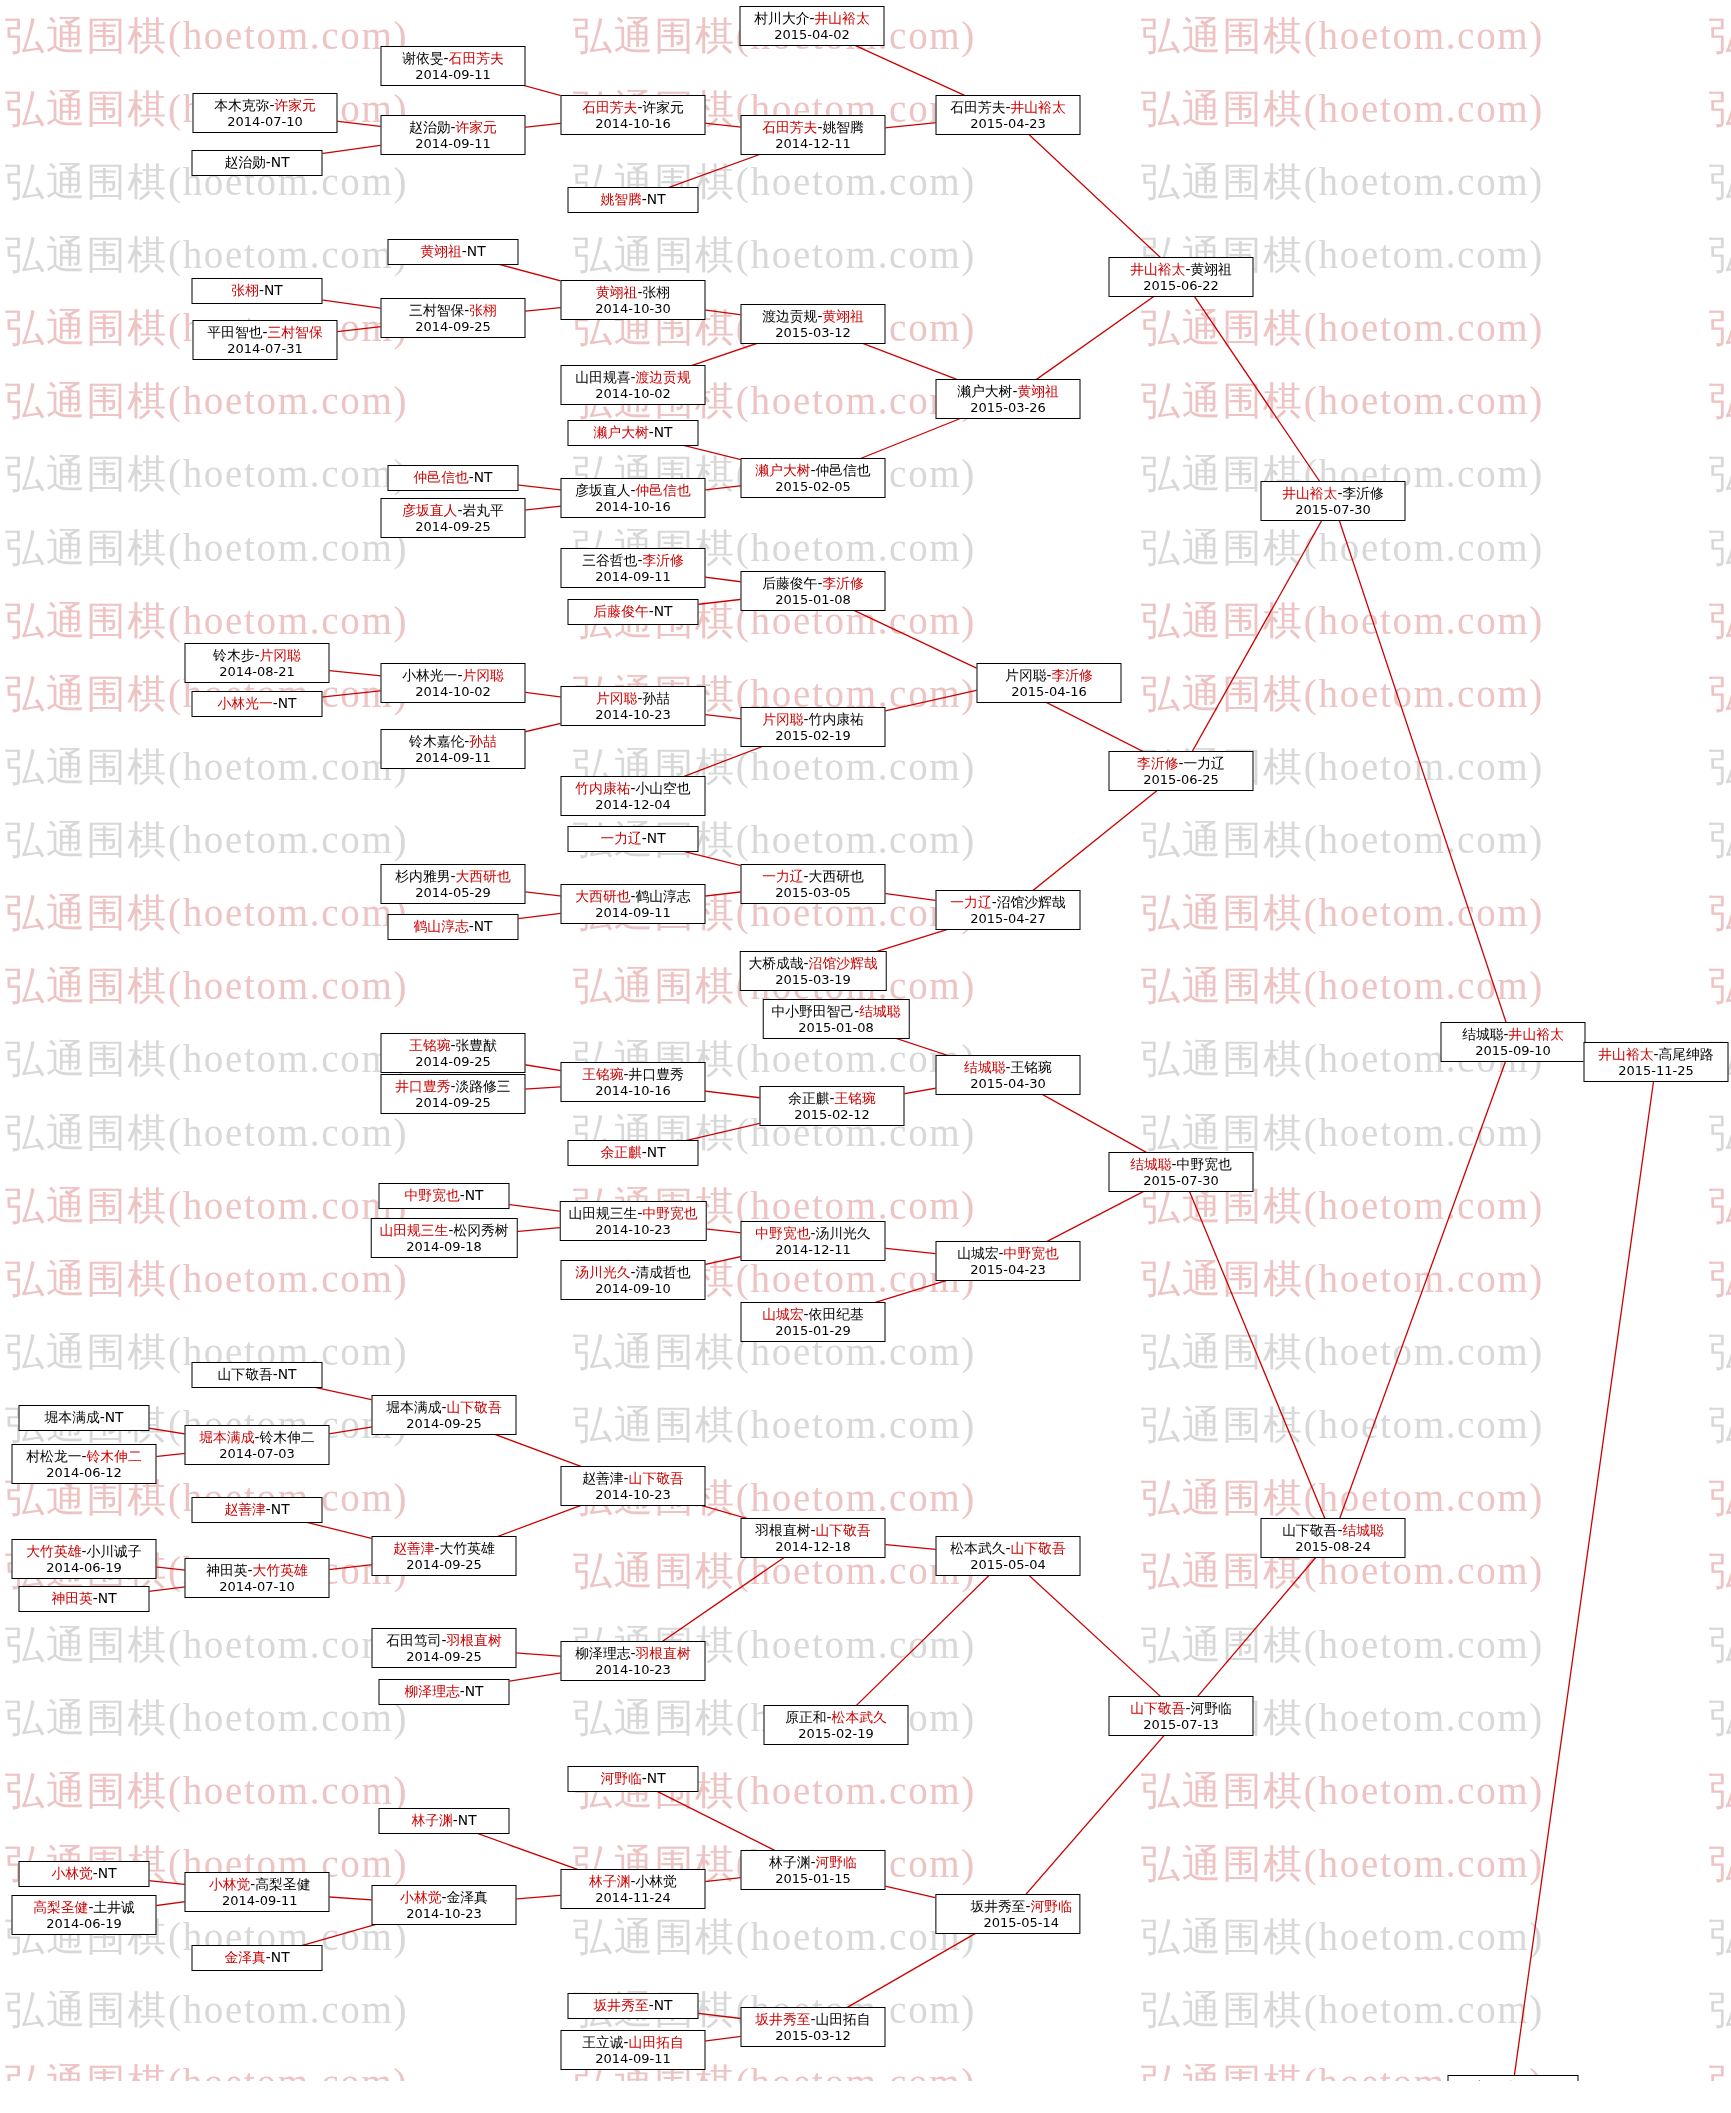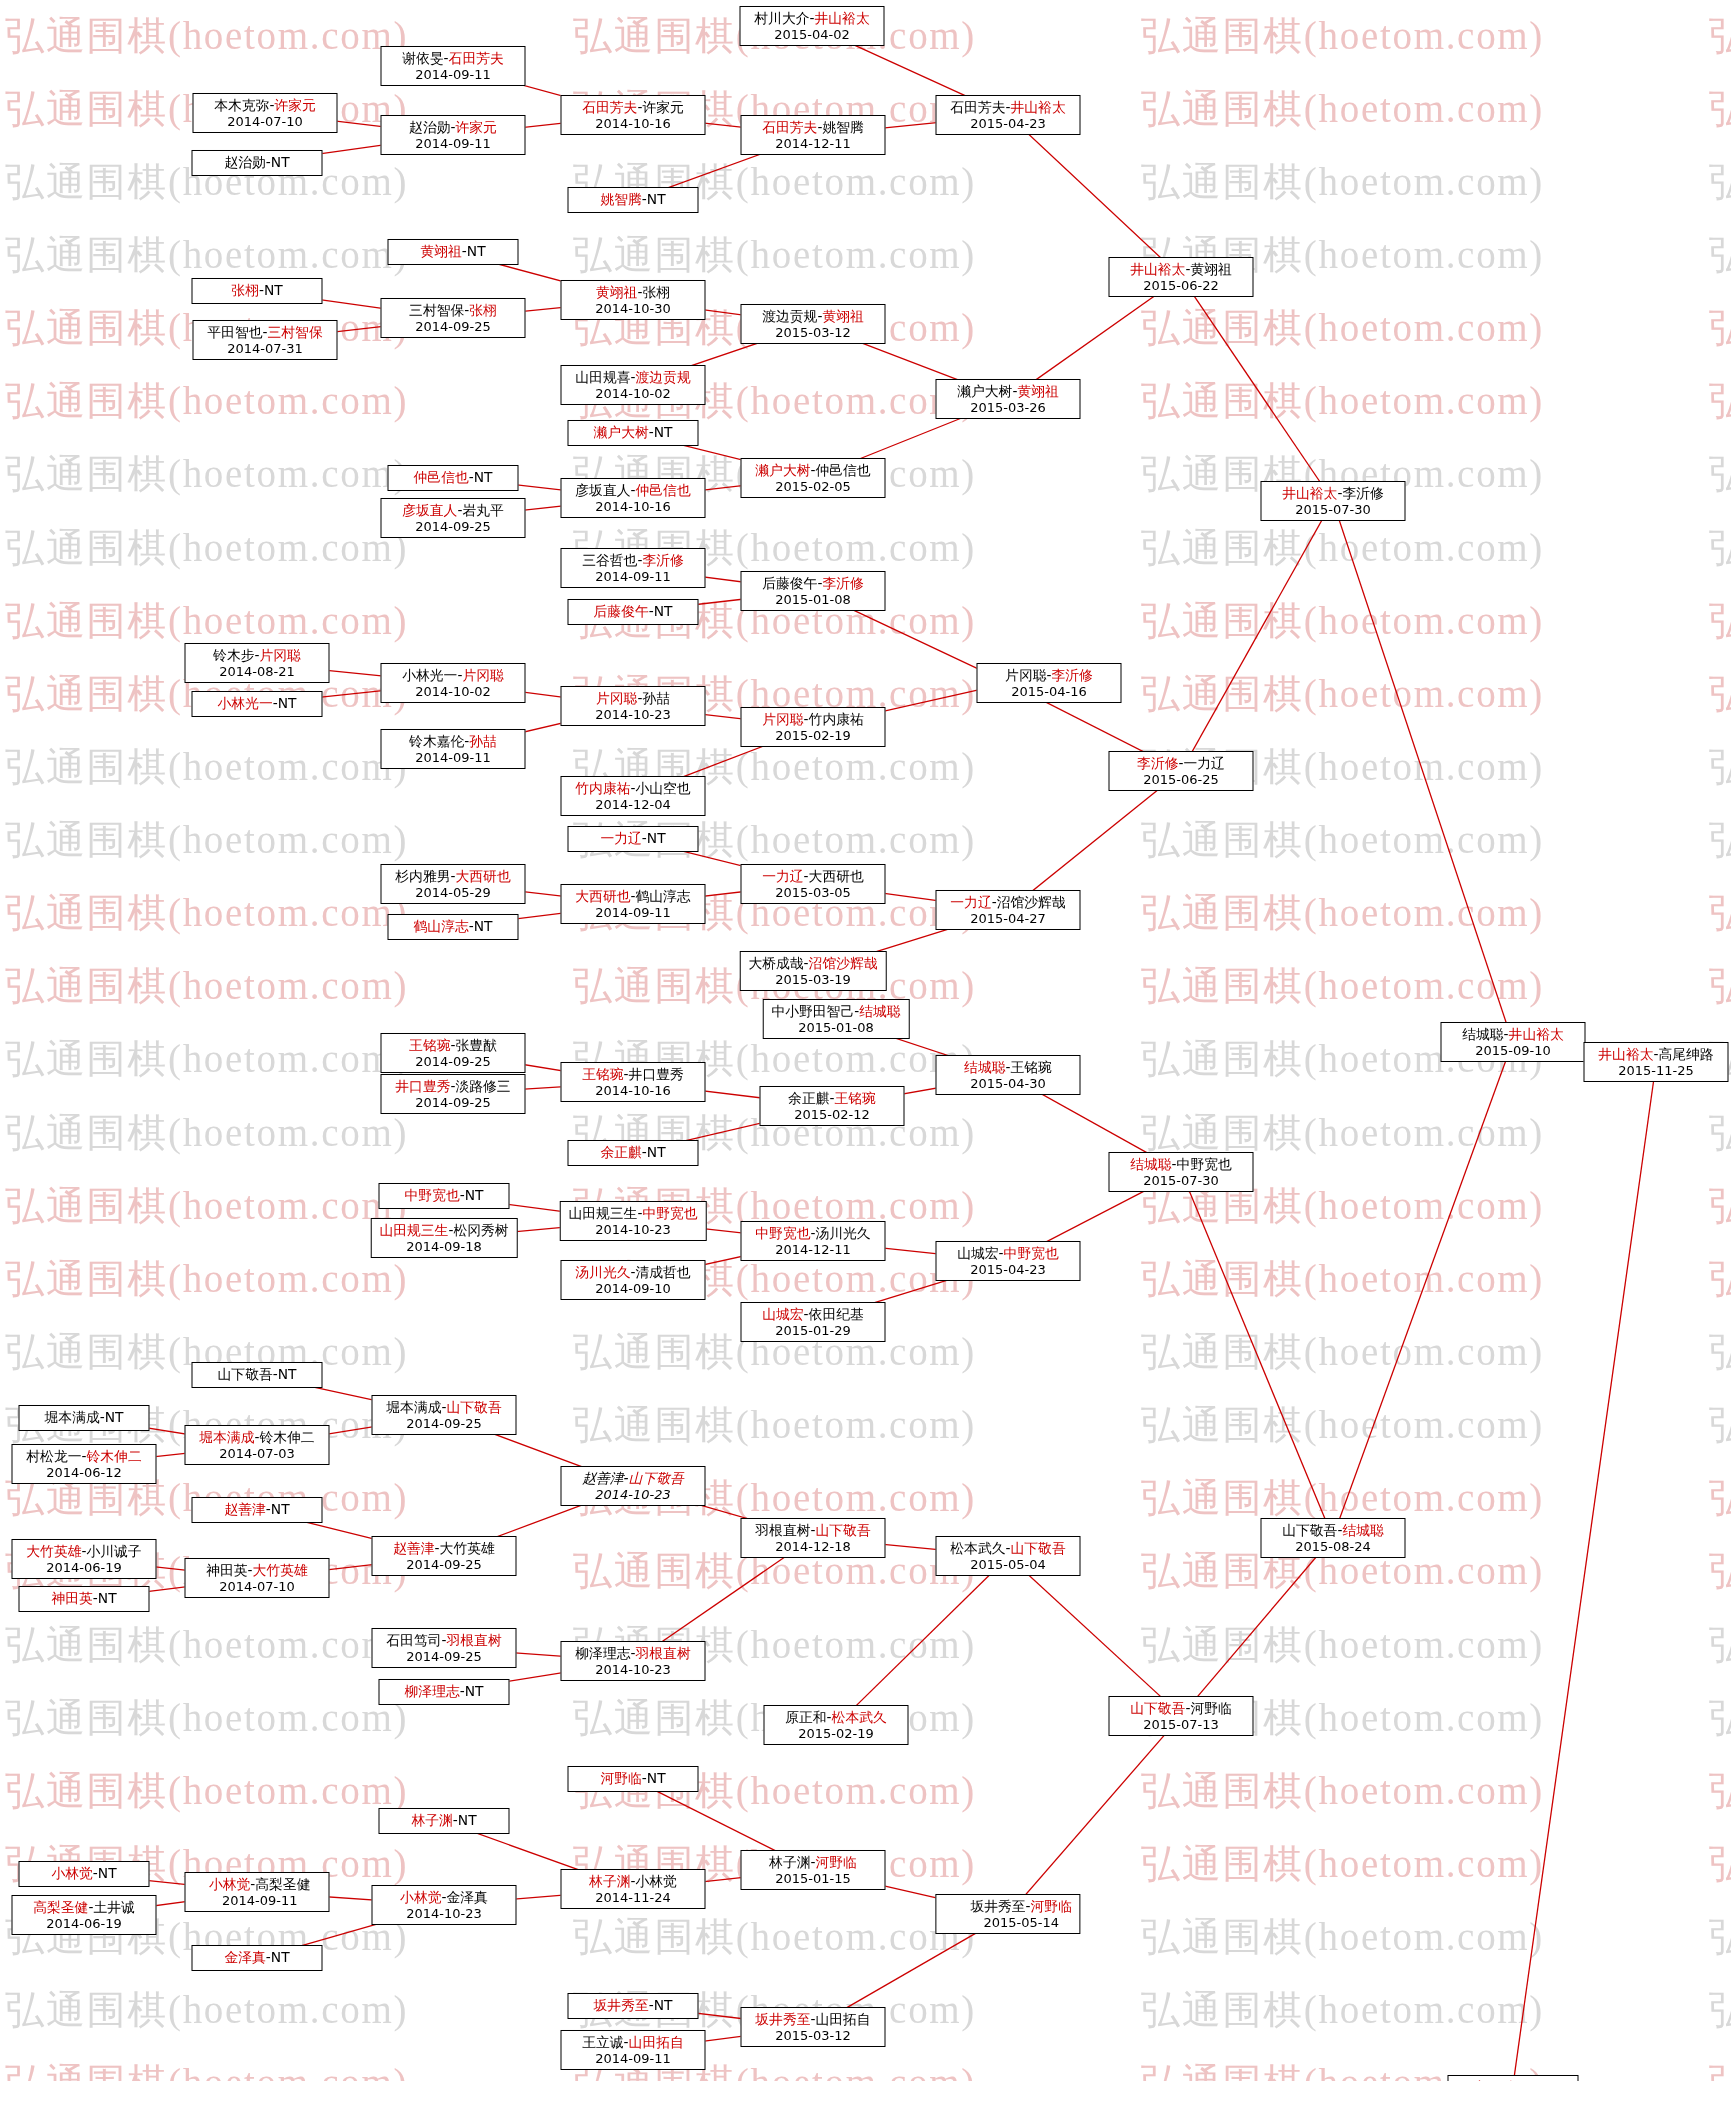--- a/index.html
+++ b/index.html
@@ -498,21 +498,21 @@
         <div class="l1"><span>村松龙一-</span><span class="win">铃木伸二</span></div>
         <div class="l2">2014-06-12</div>
       </div>
       <div class="node" style="left: 444px; top: 1415px;">
         <div class="l1"><span>堀本满成-</span><span class="win">山下敬吾</span></div>
         <div class="l2">2014-09-25</div>
       </div>
       <div class="node bye" style="left: 257px; top: 1510px;">
         <div class="l1"><span class="win">赵善津</span><span>-NT</span></div>
       </div>
-      <div class="node" style="left: 633px; top: 1486px; font-style: italic;">
+      <div class="node" style="left: 633px; top: 1486px;">
         <div class="l1"><span>赵善津-</span><span class="win">山下敬吾</span></div>
         <div class="l2">2014-10-23</div>
       </div>
       <div class="node" style="left: 84px; top: 1559px;">
         <div class="l1"><span class="win">大竹英雄</span><span>-小川诚子</span></div>
         <div class="l2">2014-06-19</div>
       </div>
       <div class="node" style="left: 444px; top: 1556px;">
         <div class="l1"><span class="win">赵善津</span><span>-大竹英雄</span></div>
         <div class="l2">2014-09-25</div>

